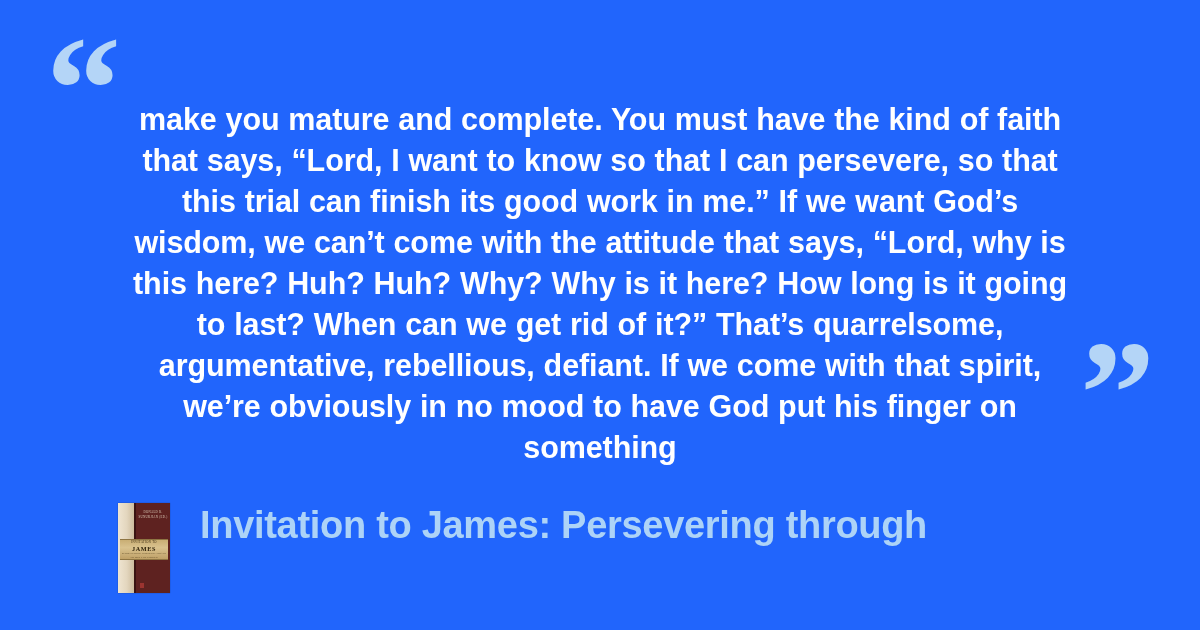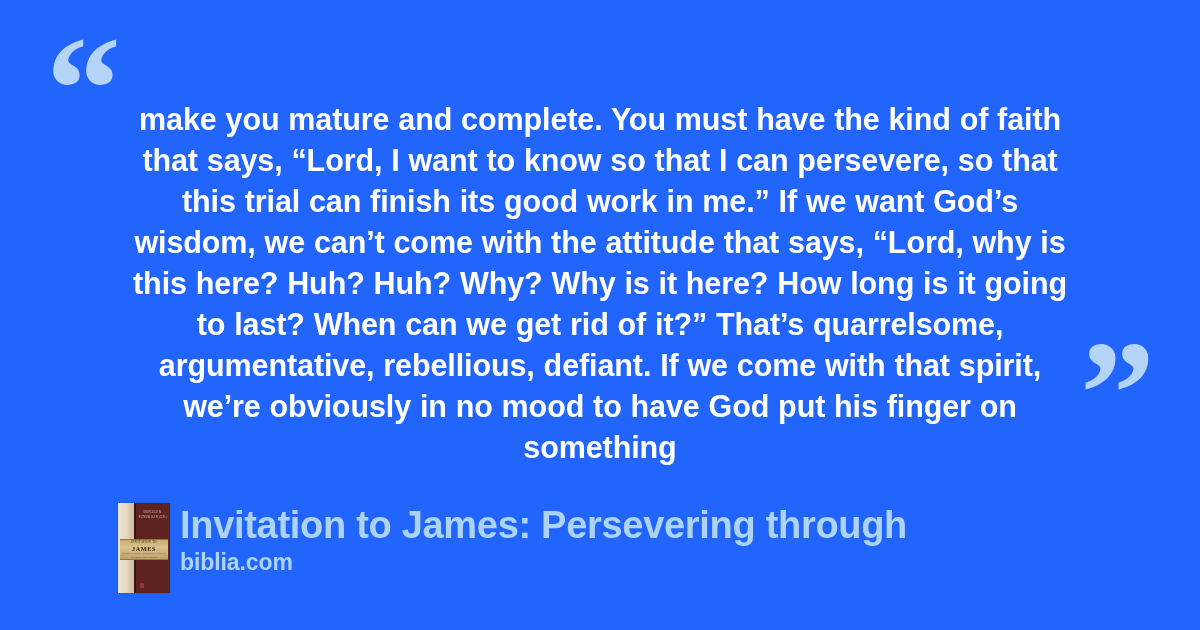--- a/index.html
+++ b/index.html
@@ -61,21 +61,21 @@
     word-spacing: 0.5px;
   }
 
   
   #footer {
     position: absolute;
     left: 118px;
     top: 503px;
     display: flex;
     align-items: flex-start;
-    gap: 10px;
+    gap: 30px;
   }
 
   
   #book-cover {
     position: relative;
     width: 52px;
     height: 90px;
     flex: 0 0 auto;
     background: #5E2220;
     box-shadow: 0 0 1px rgba(0,0,0,0.45);
@@ -209,18 +209,17 @@
         <span id="book-label-title">JAMES</span>
         <span id="book-label-sub">PERSEVERING THROUGH TRIALS TO WIN THE CROWN</span>
       </div>
       <div id="book-publisher">
         <span id="book-publisher-mark"></span>
       </div>
     </div>
 
     <div id="footer-text">
       <h1 id="footer-title">Invitation to James: Persevering through</h1>
-      <div id="footer-source">biblia.com</div>
     </div>
 
   </div>
 
 </div>
 
 </body></html>

